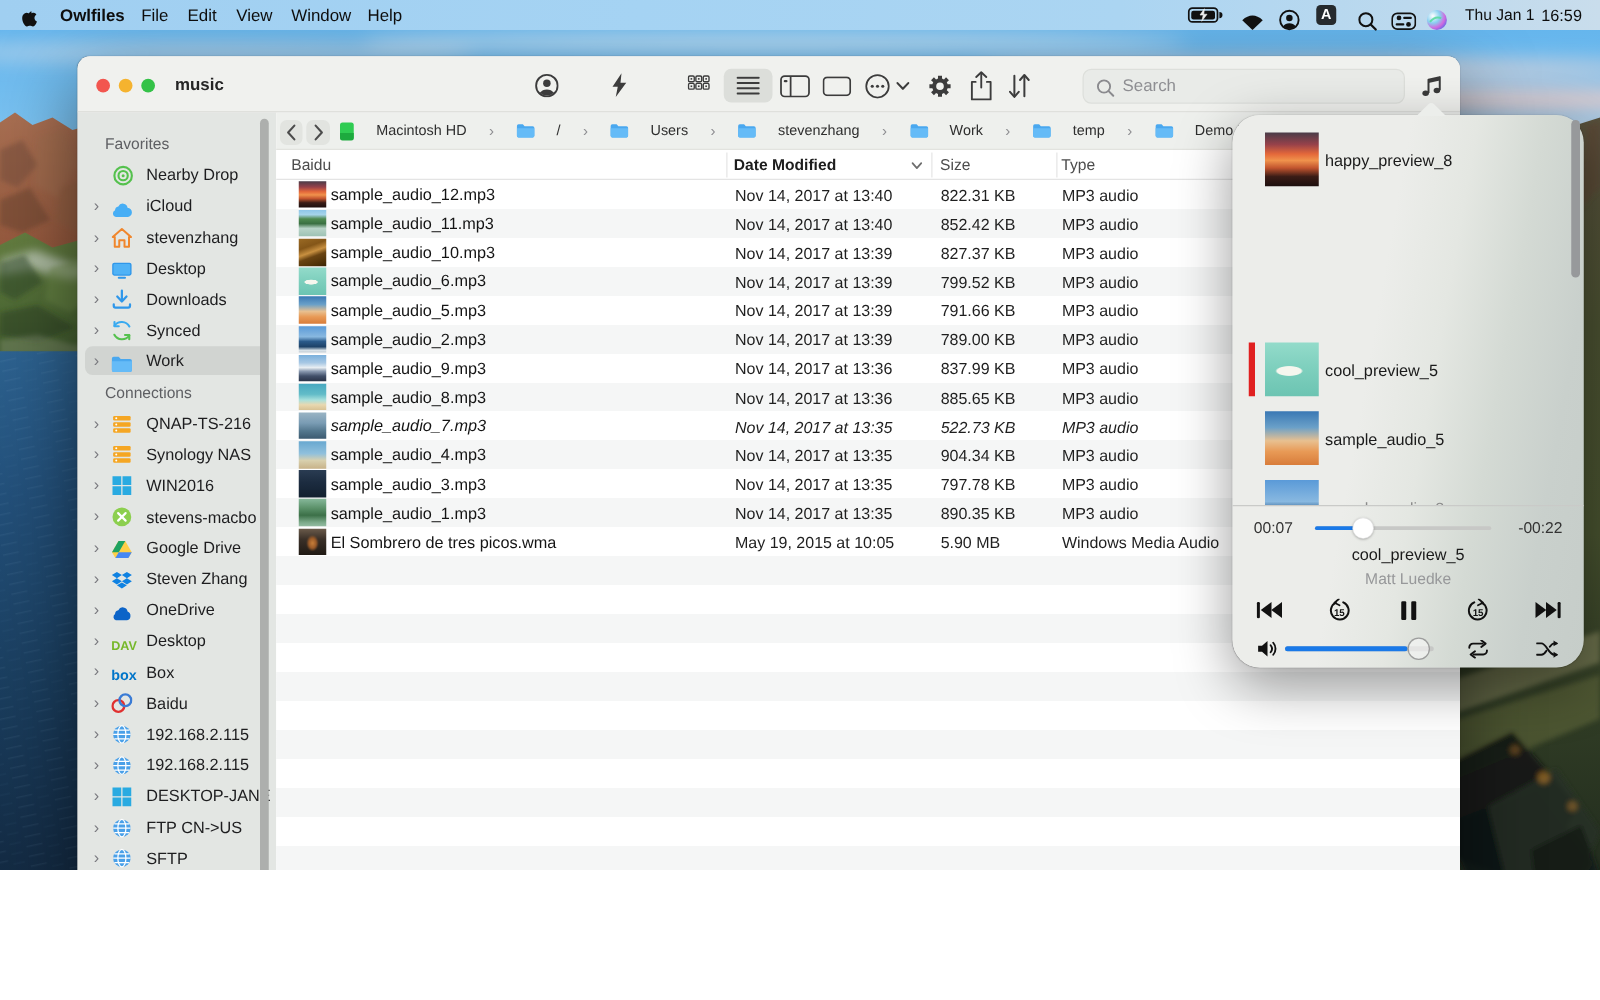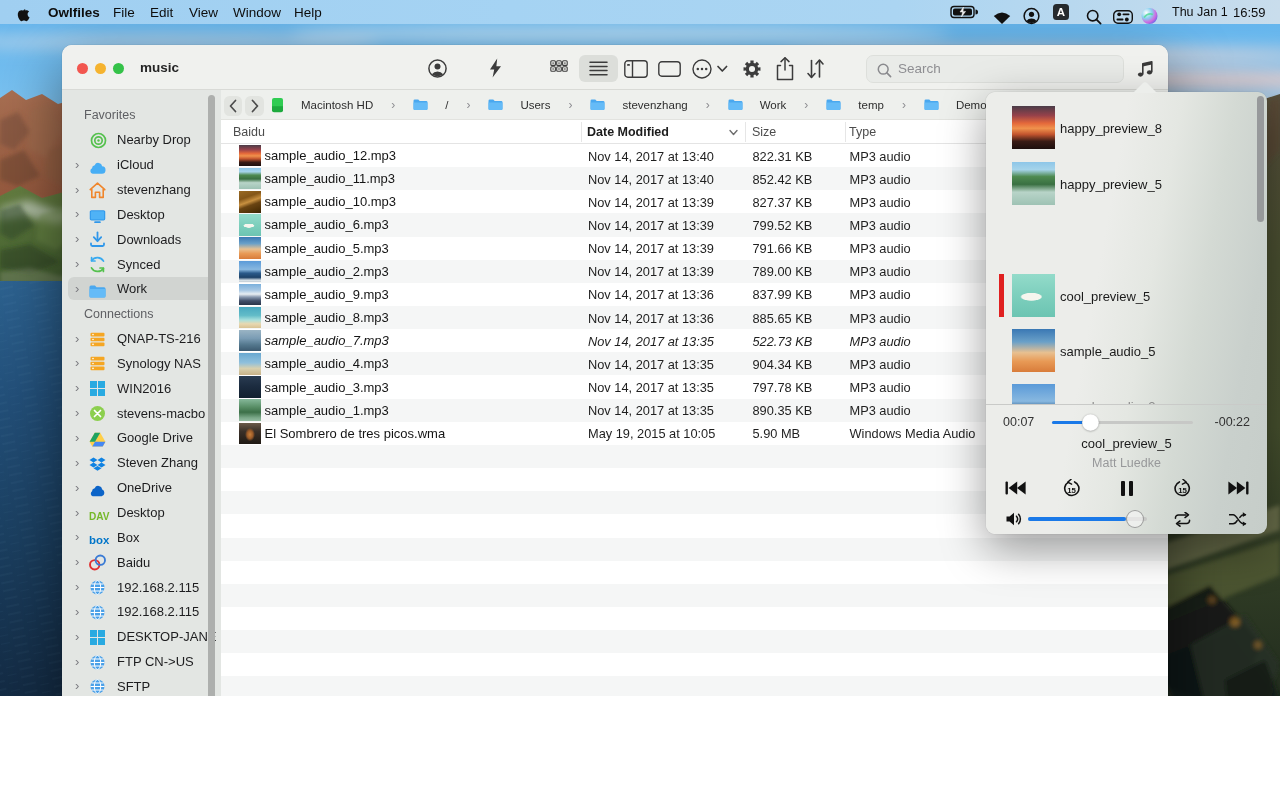--- a/index.html
+++ b/index.html
@@ -34,21 +34,21 @@
 .frow .tp { position:absolute; left:628.5px; top:4.5px; font-size:12.8px; color:#1f1f1f; }
 .thumb { position:absolute; left:18px; top:0.8px; width:21.5px; height:21.5px; }
 
 .srow { position:relative; height:24.85px; }
 .srow .chev { position:absolute; left:13px; top:4px; width:10px; height:16px; color:#7b7b80; font-size:13px; }
 .srow .sic { position:absolute; left:27px; top:4px; width:17px; height:17px; }
 .srow .stx { position:absolute; left:55px; top:4.5px; white-space:nowrap; }
 .shdr { position:relative; height:24.85px; font-size:12.5px; color:#5e5f63; font-weight:500; }
 .shdr span { position:absolute; left:22px; top:5px; }
 
-#popover { position:absolute; left:986px; top:92px; width:281px; height:442px; border-radius:9px;
+#popover { position:absolute; left:986px; top:92px; width:281px; height:442px; border-radius:22px;
   background:linear-gradient(100deg, #ecedea 0%, #ecedea 40%, #e4e7e2 55%, #d4dad4 70%, #c9d0cc 85%, #c6cdc9 100%); box-shadow:0 14px 45px rgba(0,0,0,.4), 0 0 1px rgba(0,0,0,.3);
   z-index:30; }
 #poparrow { position:absolute; left:1133px; top:81px; width:24px; height:12px; z-index:31; }
 .prow { position:absolute; left:0; width:281px; height:55px; }
 .pthumb { position:absolute; left:26px; width:43px; height:43px; }
 .plabel { position:absolute; left:74px; font-size:13px; color:#1b1b1b; }
 
 .t-sunset { background:linear-gradient(180deg,#4a3c48 0%,#96414a 22%,#e4683a 40%,#f0924c 52%,#c2542e 66%,#3a1c16 82%,#1d0f0e 100%); }
 .t-river { background:linear-gradient(180deg,#8ec6e8 0%,#a6d4ea 18%,#4e8a50 34%,#3a7042 52%,#b8d4c8 70%,#9ec2b4 100%); }
 .t-dunes { background:linear-gradient(160deg,#9a6a24 0%,#845618 30%,#c89040 48%,#6a4412 62%,#503208 85%,#3a2406 100%); }
@@ -690,24 +690,20 @@
 
 <svg id="poparrow" width="24" height="12" viewBox="0 0 24 12">
       <path d="M0,12 L9.5,2.5 Q12,0.2 14.5,2.5 L24,12 Z" fill="#eceeeb"></path>
     </svg>
 <div id="popover">
   <div style="position:absolute;left:0;top:0;width:281px;height:312px;overflow:hidden;border-radius:11px 11px 0 0;">
     <div class="prow" style="top:0;">
           <div class="pthumb t-sunset" style="top:14px;"></div>
           <div class="plabel" style="top:29px;">happy_preview_8</div>
         </div>
-    <div class="prow" style="top:56px;">
-          <div class="pthumb t-river" style="top:14px;"></div>
-          <div class="plabel" style="top:29px;">happy_preview_5</div>
-        </div>
     <div class="prow" style="top:168px;">
           <div class="pthumb t-boat" style="top:14px;"></div>
           <div class="plabel" style="top:29px;">cool_preview_5</div>
       <div style="position:absolute;left:13px;top:14px;width:5px;height:43px;background:#e02020;"></div>
         </div>
     <div class="prow" style="top:223px;">
           <div class="pthumb t-beach5" style="top:14px;"></div>
           <div class="plabel" style="top:29px;">sample_audio_5</div>
         </div>
     <div class="prow" style="top:278px;">

